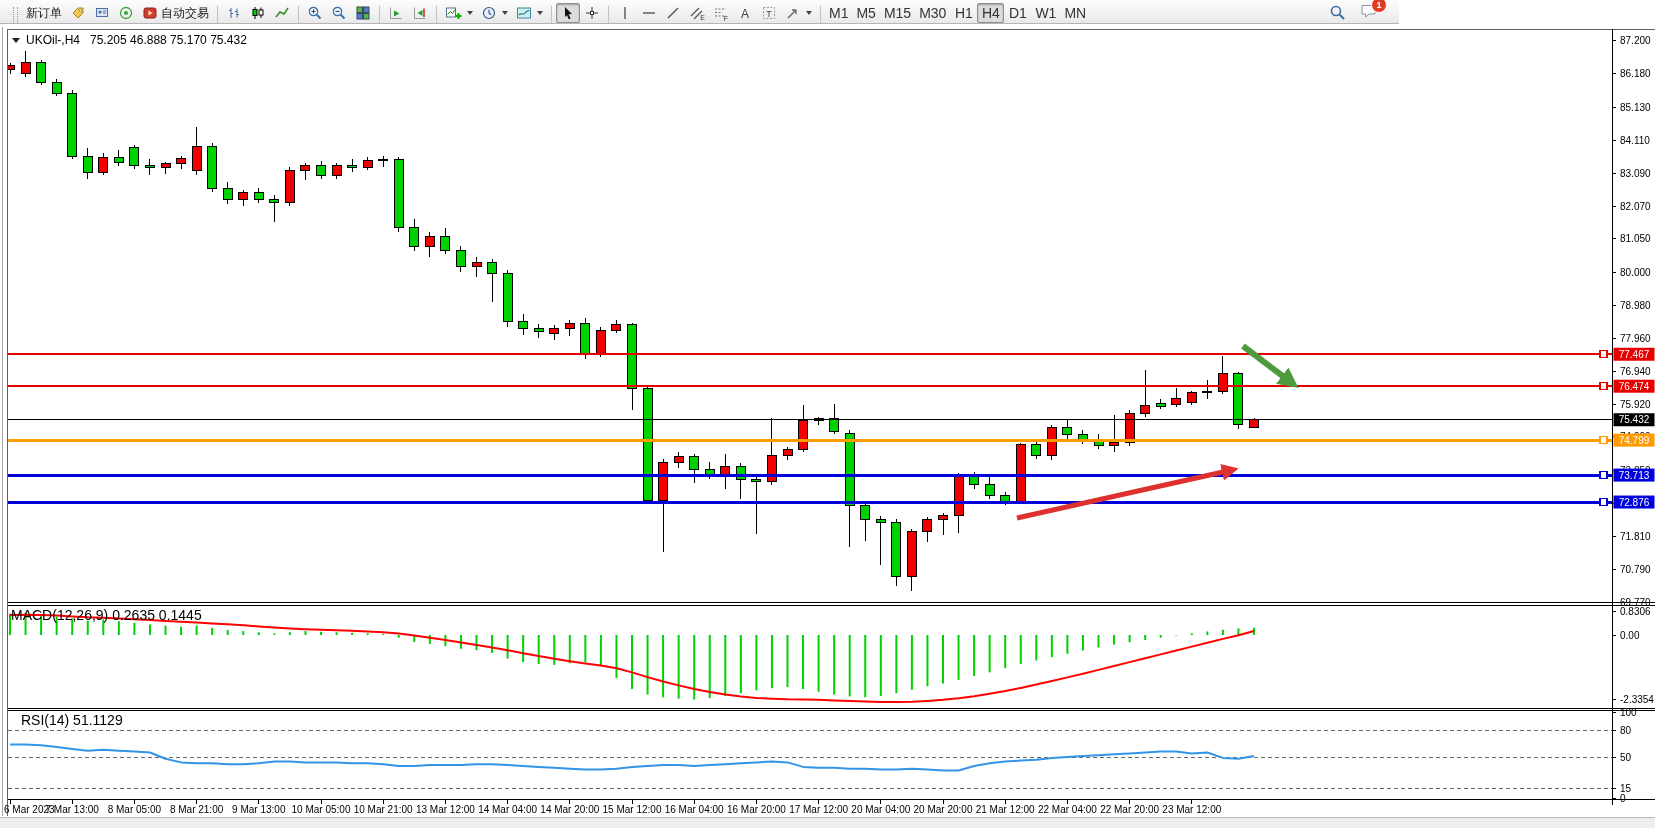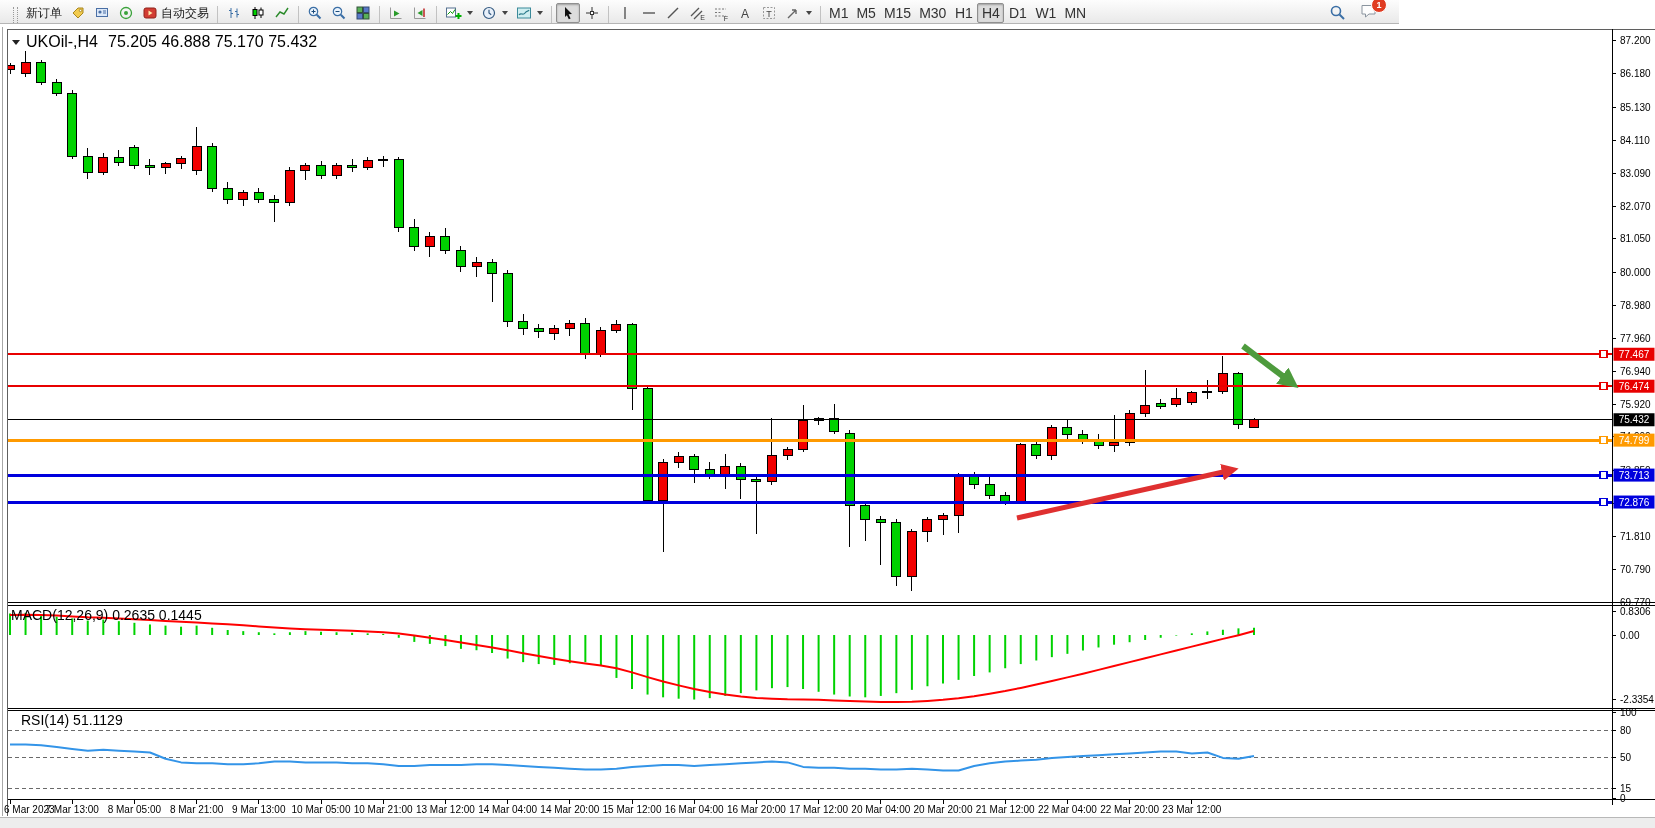--- a/index.html
+++ b/index.html
@@ -11,21 +11,21 @@
   .tb-btn.active{background:#dcdcdc;border-color:#8f8f8f;box-shadow:inset 0 1px 2px rgba(0,0,0,.28)}
   .tf-btn{font-size:14px;min-width:27px;color:#333}
   .sep{width:1px;height:17px;background:#c2c2c2;margin:0 4px}
   .grip{width:3px;height:16px;margin:0 4px 0 2px;border-left:1px dotted #999;border-right:1px dotted #999}
   .caret{width:0;height:0;border-left:3px solid transparent;border-right:3px solid transparent;border-top:4px solid #444;margin-left:2px}
   .toolbar-right{margin-left:auto;display:flex;align-items:center;gap:10px;padding-right:10px}
   .chat-wrap{position:relative}
   .badge{position:absolute;top:-5px;right:-9px;background:#e03c22;color:#fff;border-radius:50%;width:14px;height:14px;font-size:9px;line-height:14px;text-align:center;font-weight:bold;border:1px solid #fff}
   
   #chart-svg{position:absolute;left:0;top:0;z-index:1}
-  .chart-title{position:absolute;left:12px;top:33px;font-size:16px;color:#000;z-index:3;display:flex;align-items:center;white-space:pre}
+  .chart-title{position:absolute;left:12px;top:33px;font-size:12px;color:#000;z-index:3;display:flex;align-items:center;white-space:pre}
   .tri{width:0;height:0;border-left:4px solid transparent;border-right:4px solid transparent;border-top:5px solid #222;display:inline-block;margin-right:6px}
   .title-gap{display:inline-block;width:10px}
   .pane-label{position:absolute;font-size:14px;color:#000;z-index:3;white-space:pre}
   .statusbar{position:absolute;left:0;top:817px;width:1655px;height:11px;background:#ededed;border-top:1px solid #b8b8b8;z-index:4}
 </style>
 </head>
 <body>
 
 <div class="toolbar">
   <div class="grip"></div>

